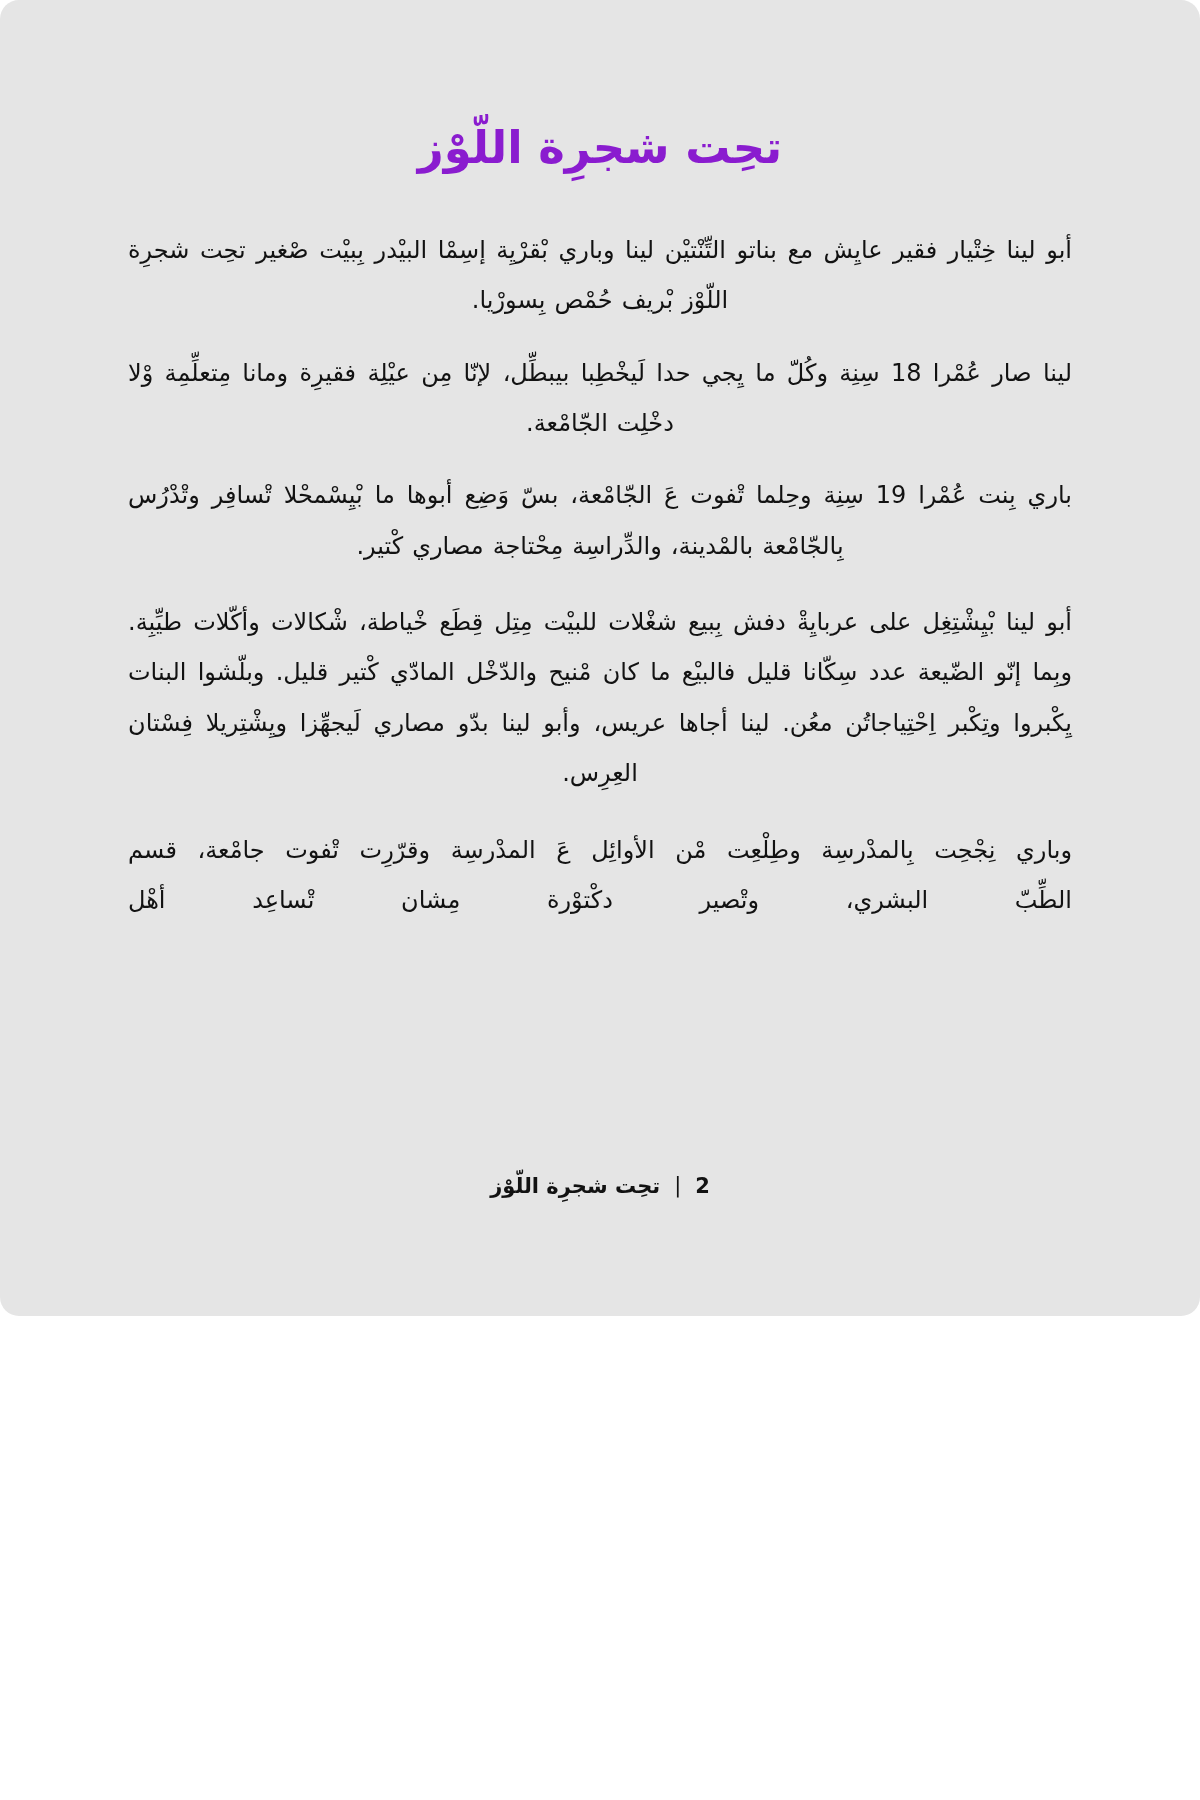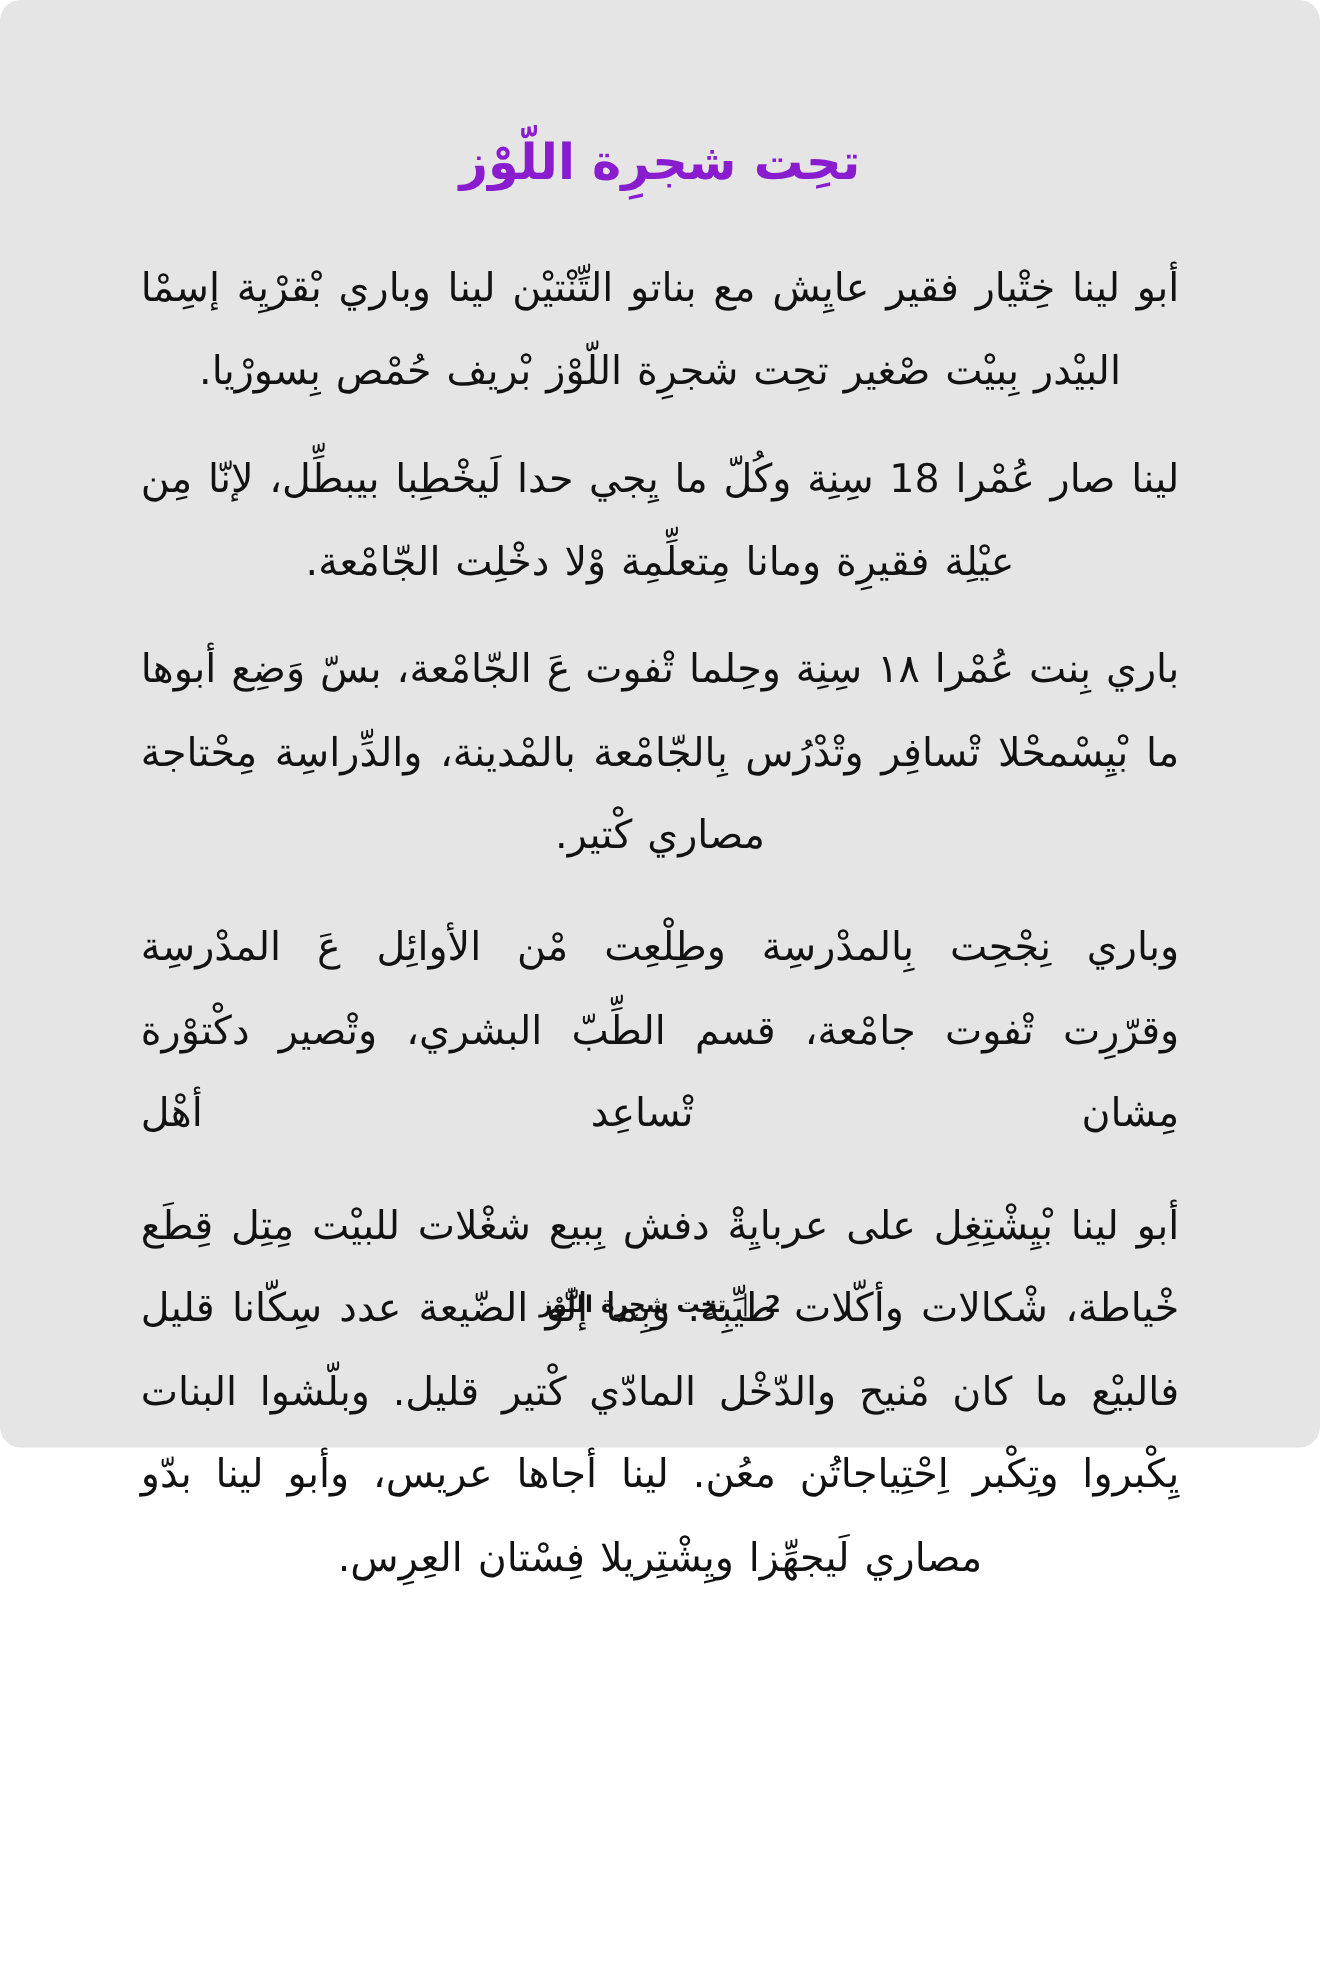--- a/index.html
+++ b/index.html
@@ -38,21 +38,21 @@
     letter-spacing: 0;
     direction: rtl;
   }
 
   .body-col {
     flex: 1 1 auto;
     direction: rtl;
   }
 
   .para {
-    font-size: 36px;
+    font-size: 24px;
     line-height: 2.1;
     color: #121212;
     text-align: justify;
     text-align-last: center;
     margin: 0 0 22px 0;
     direction: rtl;
     font-weight: 500;
     word-spacing: 0.06em;
   }
 
@@ -104,25 +104,25 @@
 <div class="page">
 
   <h1 class="doc-title">تحِت شجرِة اللّوْز</h1>
 
   <div class="body-col">
 
     <p class="para">أبو لينا خِتْيار فقير عايِش مع بناتو التِّنْتيْن لينا وباري بْقرْيِة إسِمْا البيْدر بِبيْت صْغير تحِت شجرِة اللّوْز بْريف حُمْص بِسورْيا.</p>
 
     <p class="para">لينا صار عُمْرا 18 سِنِة وكُلّ ما يِجي حدا لَيخْطِبا بيبطِّل، لإنّا مِن عيْلِة فقيرِة ومانا مِتعلِّمِة وْلا دخْلِت الجّامْعة.</p>
 
-    <p class="para">باري بِنت عُمْرا ١٨ سِنِة وحِلما تْفوت عَ الجّامْعة، بسّ وَضِع أبوها ما بْيِسْمحْلا تْسافِر وتْدْرُس بِالجّامْعة بالمْدينة، والدِّراسِة مِحْتاجة مصاري كْتير.</p>
+    <p class="para">باري بِنت عُمْرا 19 سِنِة وحِلما تْفوت عَ الجّامْعة، بسّ وَضِع أبوها ما بْيِسْمحْلا تْسافِر وتْدْرُس بِالجّامْعة بالمْدينة، والدِّراسِة مِحْتاجة مصاري كْتير.</p>
+
+    <p class="para gap-before">أبو لينا بْيِشْتِغِل على عربايِةْ دفش بِبيع شغْلات للبيْت مِتِل قِطَع خْياطة، شْكالات وأكّلات طيِّبِة. وبِما إنّو الضّيعة عدد سِكّانا قليل فالبيْع ما كان مْنيح والدّخْل المادّي كْتير قليل. وبلّشوا البنات يِكْبروا وتِكْبر اِحْتِياجاتُن معُن. لينا أجاها عريس، وأبو لينا بدّو مصاري لَيجهِّزا ويِشْتِريلا فِسْتان العِرِس.</p>
 
     <p class="para gap-before justified-wide">وباري نِجْحِت بِالمدْرسِة وطِلْعِت مْن الأوائِل عَ المدْرسِة وقرّرِت تْفوت جامْعة، قسم الطِّبّ البشري، وتْصير دكْتوْرة مِشان تْساعِد أهْل</p>
-
-    <p class="para gap-before">أبو لينا بْيِشْتِغِل على عربايِةْ دفش بِبيع شغْلات للبيْت مِتِل قِطَع خْياطة، شْكالات وأكّلات طيِّبِة. وبِما إنّو الضّيعة عدد سِكّانا قليل فالبيْع ما كان مْنيح والدّخْل المادّي كْتير قليل. وبلّشوا البنات يِكْبروا وتِكْبر اِحْتِياجاتُن معُن. لينا أجاها عريس، وأبو لينا بدّو مصاري لَيجهِّزا ويِشْتِريلا فِسْتان العِرِس.</p>
 
   </div>
 
   <div class="footer">
     <span class="footer-pageno">2</span>
     <span class="footer-sep">|</span>
     <span class="footer-title">تحِت شجرِة اللّوْز</span>
   </div>
 
 </div>

